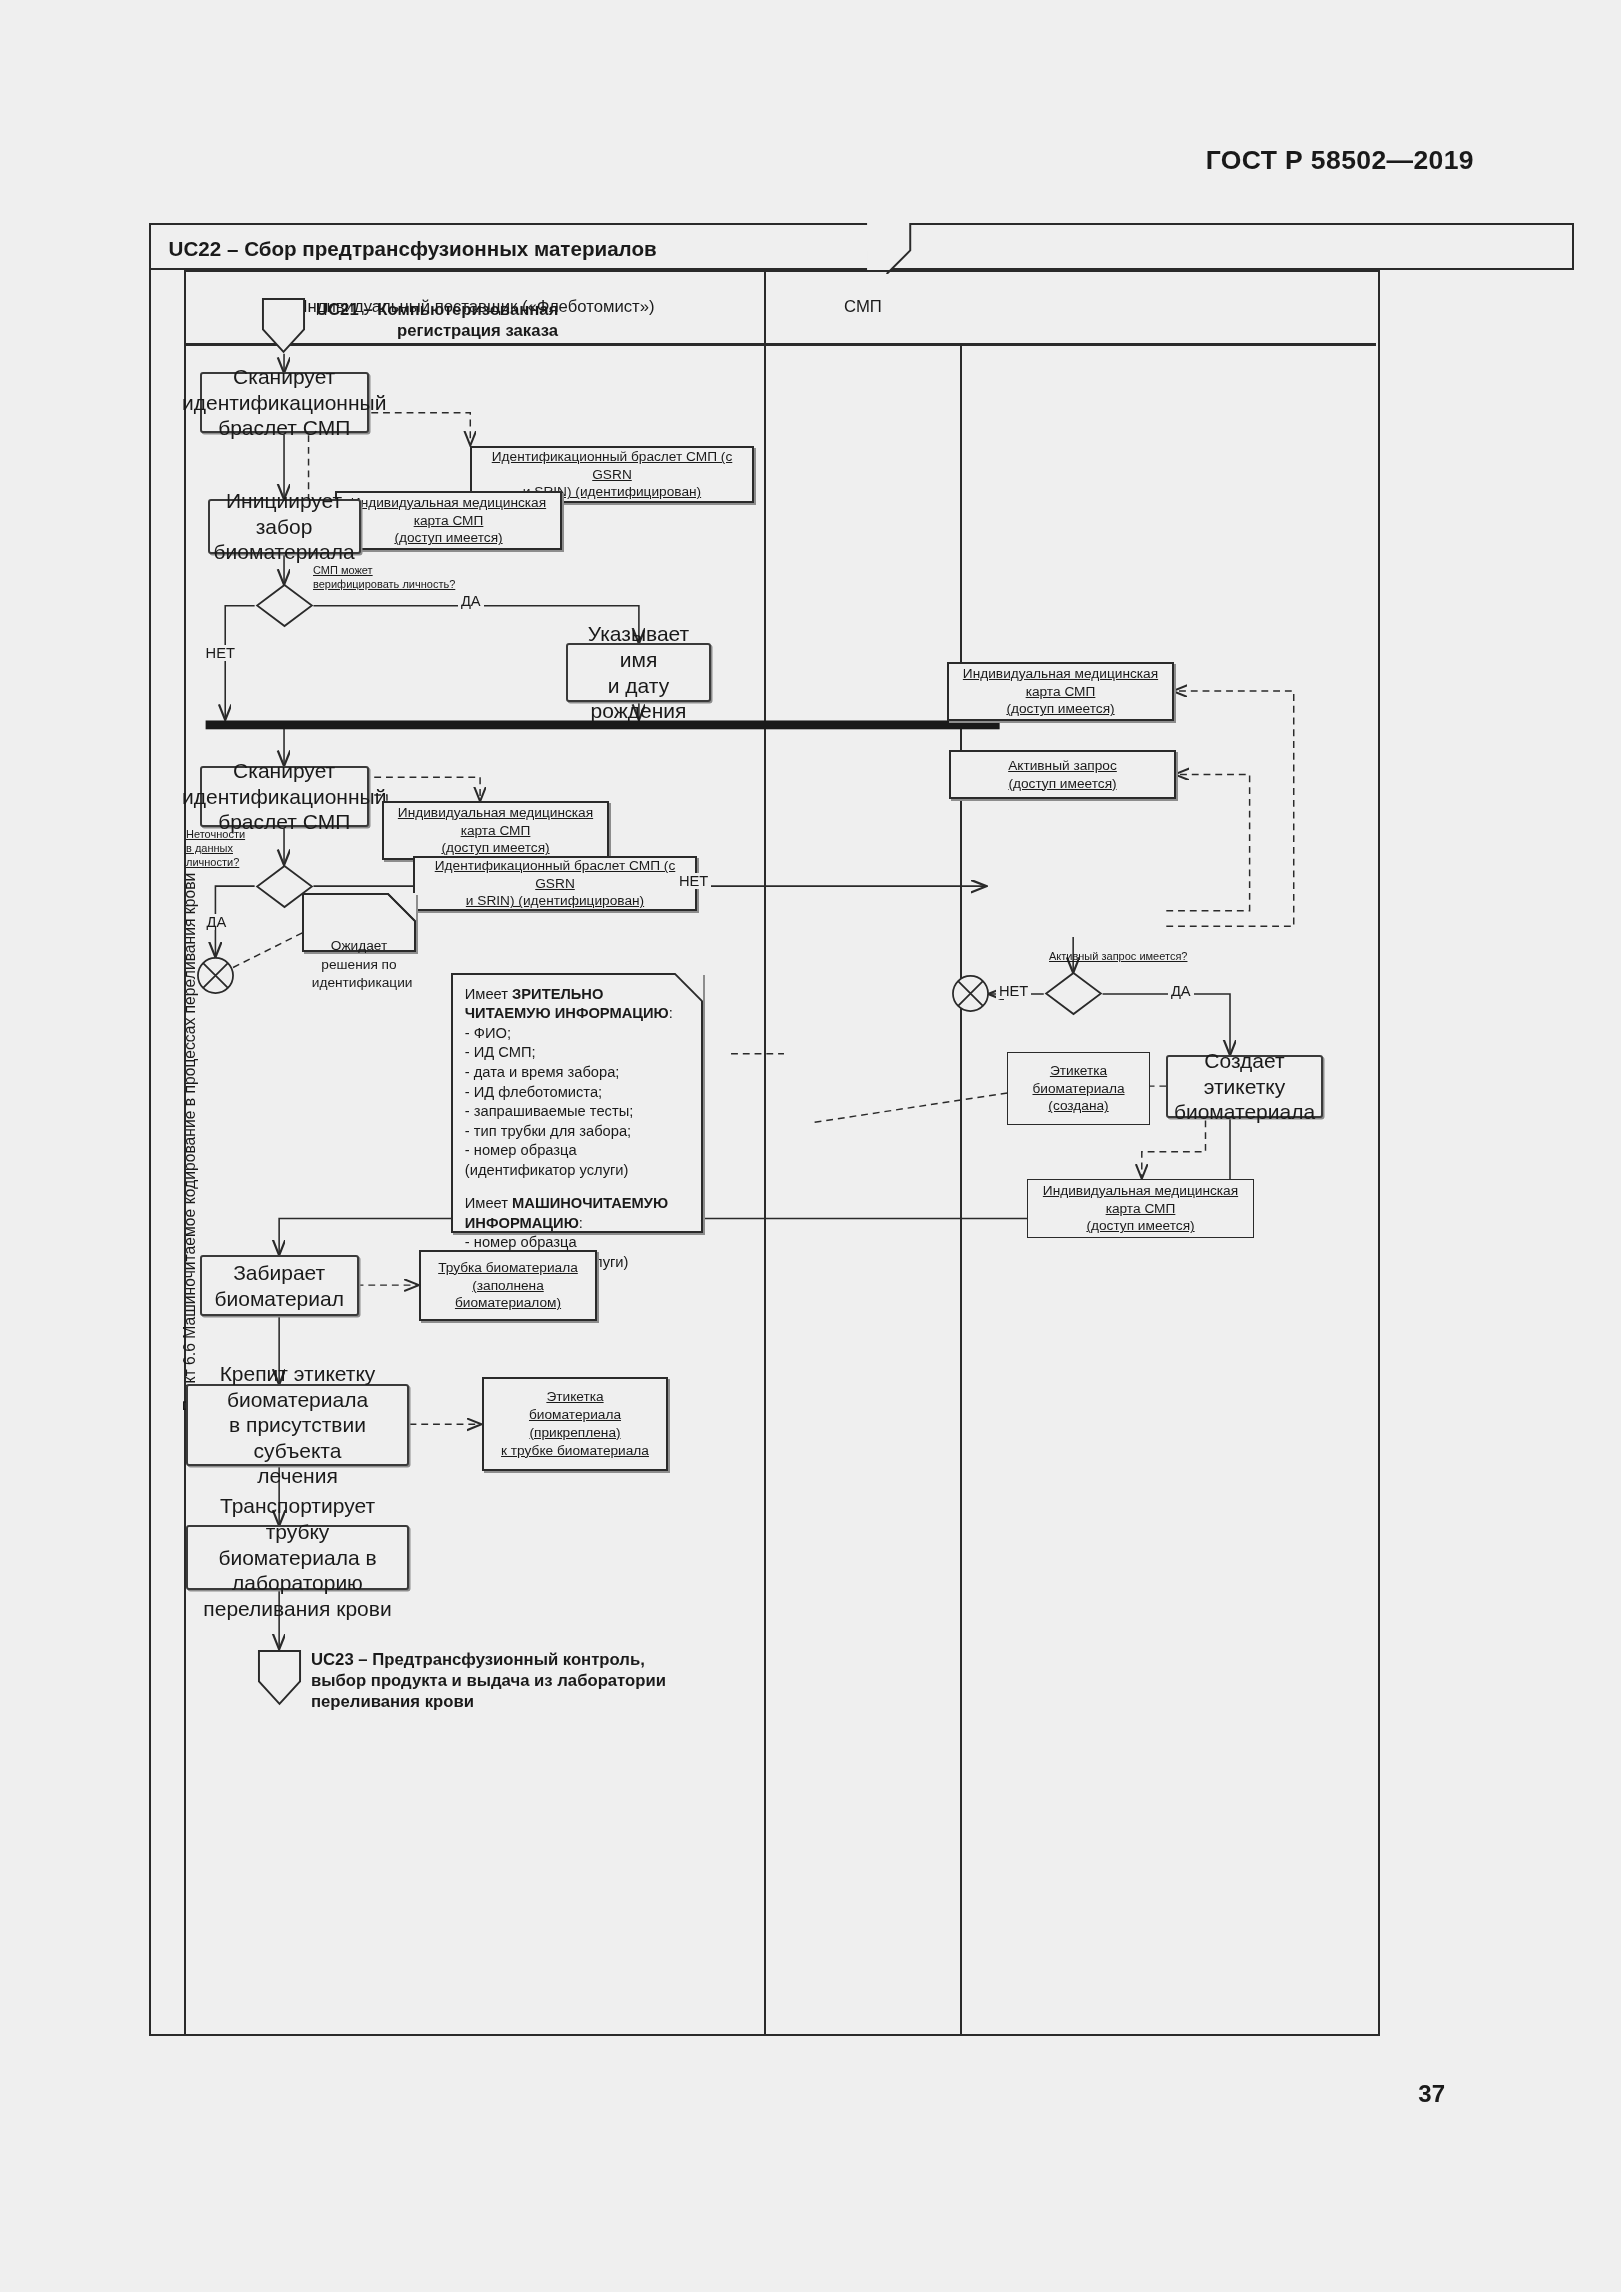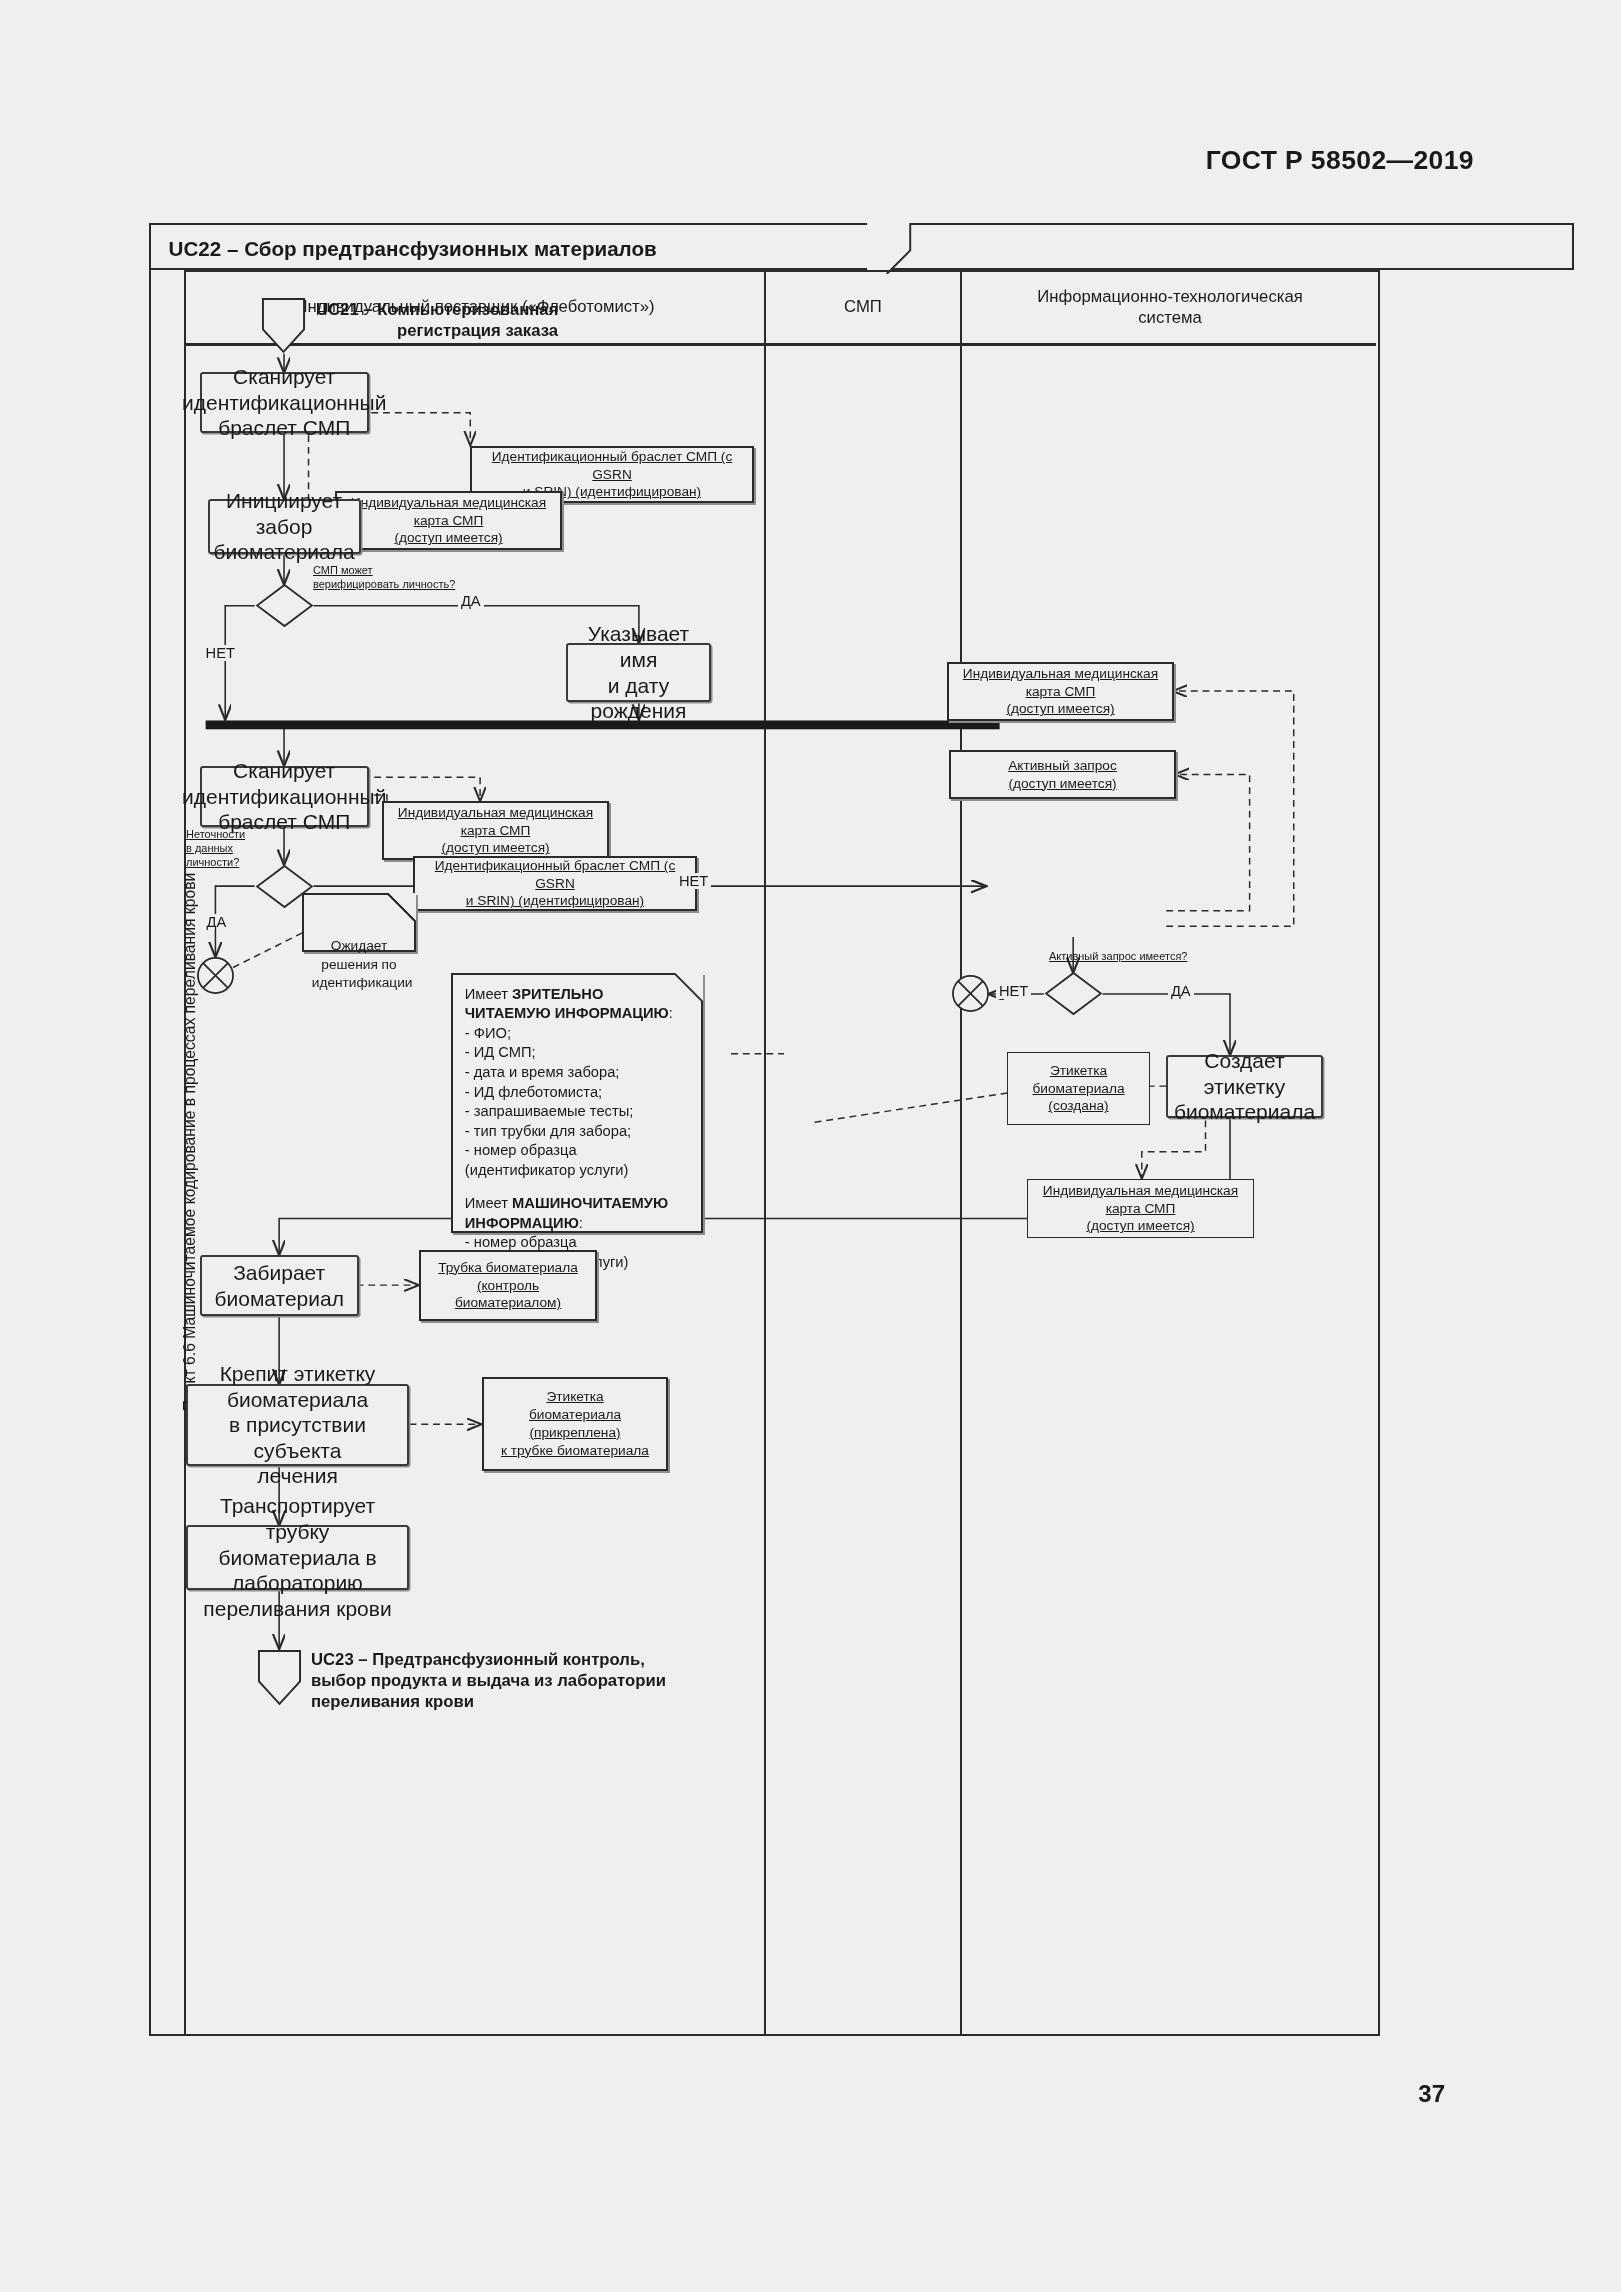--- a/index.html
+++ b/index.html
@@ -162,26 +162,20 @@
     <div class="vtxt">Пункт 6.6 Машиночитаемое кодирование в процессах переливания крови</div>
   </div>
 
   <div class="lanes">
     <div class="lane-head l1">
       <span>Индивидуальный поставщик («Флеботомист»)</span>
     </div>
     <div class="lane-head l2">
       <span>СМП</span>
     </div>
-    <div class="lane-head l3">
-      <span>
-        <span>Информационно-технологическая</span><br>
-        <span>система</span>
-      </span>
-    </div>
     <div class="lane-headline"></div>
     <div class="lane-div d1"></div>
     <div class="lane-div d2"></div>
   </div>
 </div>
 
 <div id="canvas">
 
   <svg id="wires" viewBox="0 0 1218 1775">
     <defs>
@@ -412,21 +406,21 @@
     </div>
     <div>
       <div>- номер образца (идентификатор услуги)</div>
     </div>
   </div>
 
   <div class="node act" style="left:13.7px; top:958px; width:159px; height:61px;">Забирает биоматериал</div>
 
   <div class="node obj" style="left:233px; top:953px; width:178px; height:71px;">
     <span class="u">Трубка биоматериала</span>
-    <span class="u">(контроль</span>
+    <span class="u">(заполнена</span>
     <span class="u">биоматериалом)</span>
   </div>
 
   <div class="node act" style="left:0px; top:1087px; width:223px; height:82px; white-space:pre-line;">Крепит этикетку биоматериала
 в присутствии субъекта
 лечения</div>
 
   <div class="node obj" style="left:296px; top:1080px; width:186px; height:94px;">
     <span class="u">Этикетка</span>
     <span class="u">биоматериала</span>

